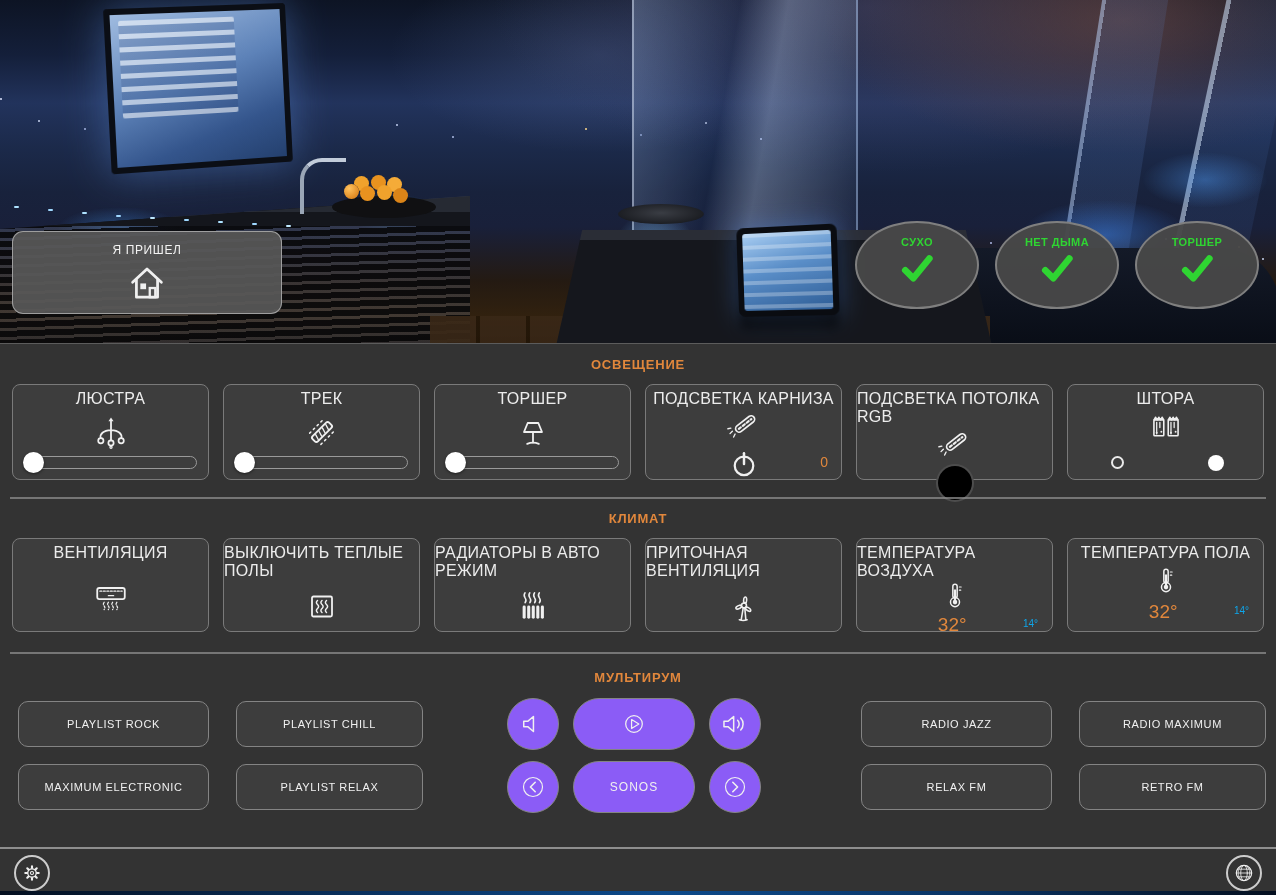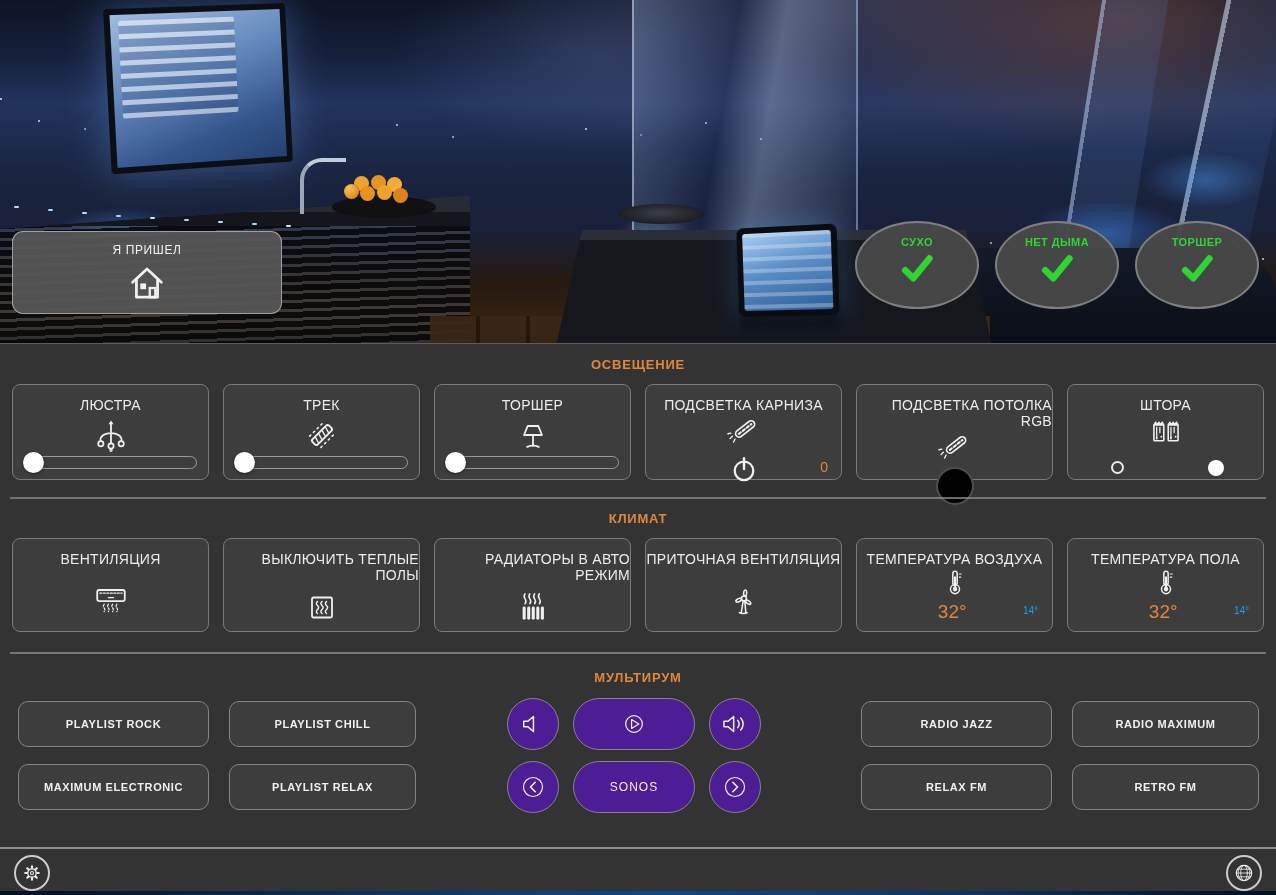--- a/index.html
+++ b/index.html
@@ -89,21 +89,21 @@
   
   .panel{position:absolute;left:0;top:343px;width:1276px;height:552px;background:#333333;
     border-top:1px solid #5c5c5c;}
   .section-title{padding-top:13px;text-align:center;font-size:13px;font-weight:700;
     letter-spacing:.8px;color:#e1873c;height:18px;}
   .tiles{display:grid;grid-template-columns:repeat(6,1fr);gap:14px;margin:9px 12px 0;}
   .tile{position:relative;height:96px;border-radius:8px;background:#3d3d3d;
     border:1.4px solid #7a7a7a;box-sizing:border-box;
     display:flex;flex-direction:column;align-items:center;cursor:pointer;}
   .tile.climate{height:94px;}
-  .tile-label{margin-top:12px;font-size:14px;letter-spacing:.3px;color:#ececec;text-align:right;}
+  .tile-label{margin-top:5px;font-size:16px;letter-spacing:.3px;color:#ececec;text-align:left;}
   .tile-icon{flex:1;display:flex;align-items:center;justify-content:center;}
   .divider{margin:17px 10px 0;border-top:2px solid #8e8e8e;opacity:.75;}
   .divider.second{margin-top:20px;}
 
   .slider{position:relative;width:calc(100% - 22px);height:13px;margin:0 11px 10px;
     border:1.3px solid #9a9a9a;border-radius:8px;box-sizing:border-box;cursor:pointer;}
   .slider-thumb{position:absolute;left:-2px;top:-5px;width:21px;height:21px;border-radius:50%;
     background:#fff;box-shadow:0 1px 3px rgba(0,0,0,.5);}
 
   .tile-bottom{position:relative;width:100%;height:40px;flex:none;}
@@ -118,31 +118,31 @@
     background:#fff;cursor:pointer;}
 
   .temp-row{position:relative;width:100%;height:32px;flex:none;}
   .temp-set{position:absolute;left:50%;transform:translateX(-58%);top:2px;
     font-size:19px;color:#e1873c;}
   .temp-cur{position:absolute;right:14px;top:6px;font-size:10px;color:#0ea5e9;}
 
   
   .mr-rows{position:relative;margin-top:10px;height:118px;}
   .mr-grid{position:absolute;display:grid;grid-template-columns:191px 187px;
-    grid-template-rows:46px 46px;gap:17px 20px;font-weight:bold;}
+    grid-template-rows:46px 46px;gap:17px 27px;}
   .mr-left{left:18px;top:3px;}
   .mr-right{left:861px;top:3px;}
   .mr-btn{border-radius:10px;background:#3d3d3d;border:1.4px solid #848484;
     box-sizing:border-box;display:flex;align-items:center;justify-content:center;
     font-size:11px;letter-spacing:.6px;color:#f0f0f0;cursor:pointer;}
   .mr-center{position:absolute;left:507px;top:0;display:grid;
     grid-template-columns:52px 122px 52px;grid-template-rows:52px 52px;gap:11px 14px;}
   .cir{width:52px;height:52px;border-radius:50%;}
   .pill{border-radius:26px;}
-  .ctl{background:#4c1d95;border:1.4px solid #848484;box-sizing:border-box;
+  .ctl{background:#8b5cf6;border:1.4px solid #848484;box-sizing:border-box;
     display:flex;align-items:center;justify-content:center;cursor:pointer;
     font-size:12px;letter-spacing:1px;color:#f0f0f0;}
 
   
   .bottom-bar{position:absolute;left:0;bottom:0;width:1276px;height:47px;background:#333333;
     border-top:2px solid #8e8e8e;}
   .round-btn{position:absolute;top:6px;width:36px;height:36px;border-radius:50%;
     border:2px solid #cccccc;box-sizing:border-box;display:flex;align-items:center;
     justify-content:center;cursor:pointer;}
   .round-btn.left{left:14px;}

